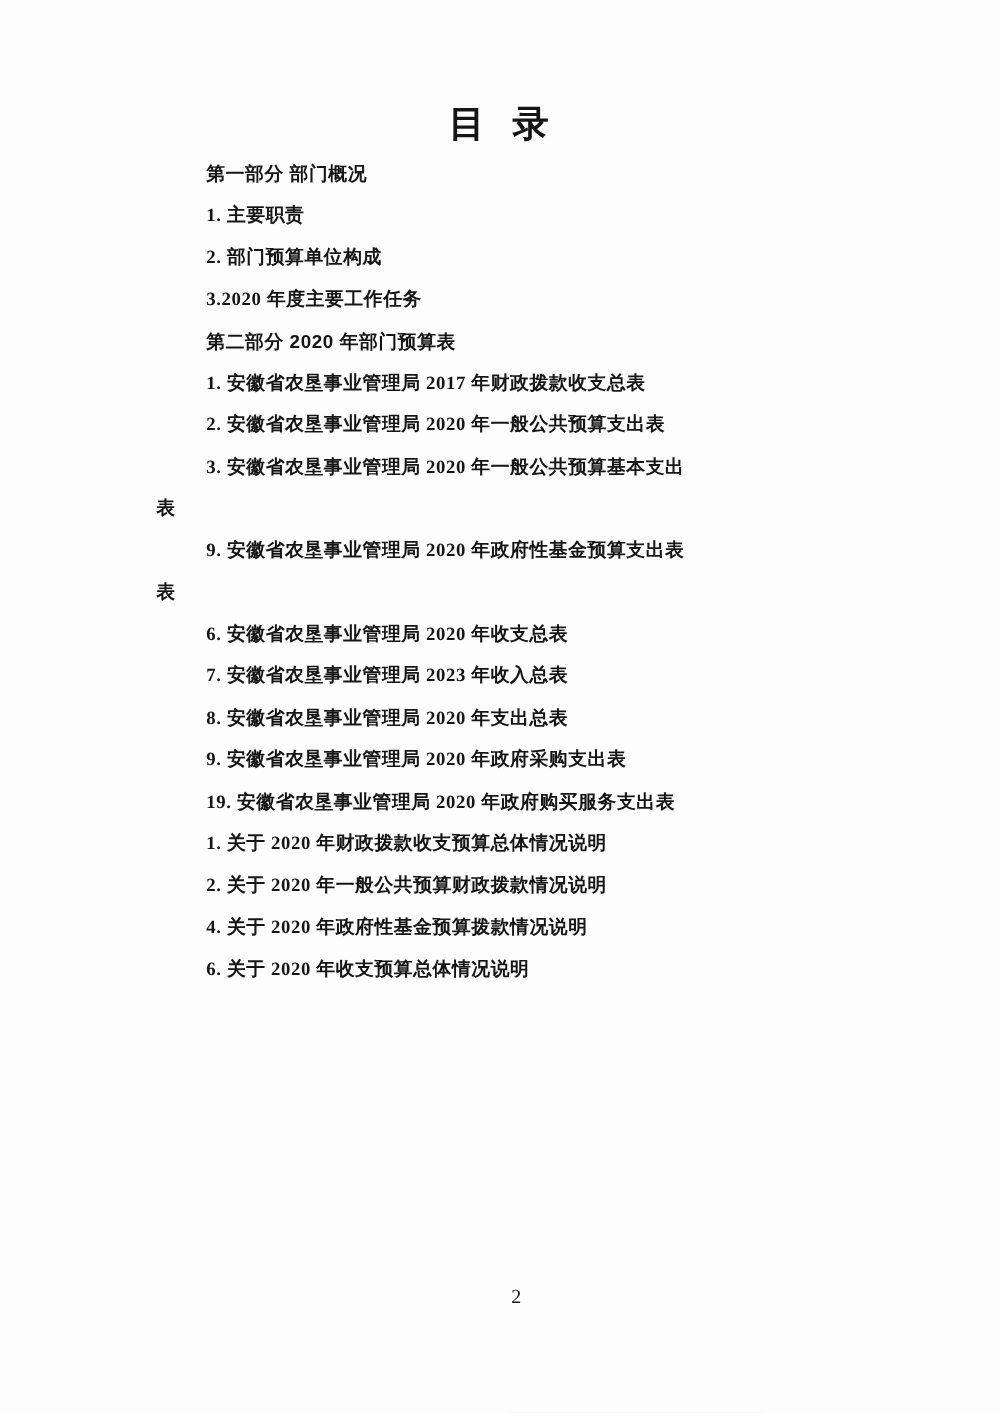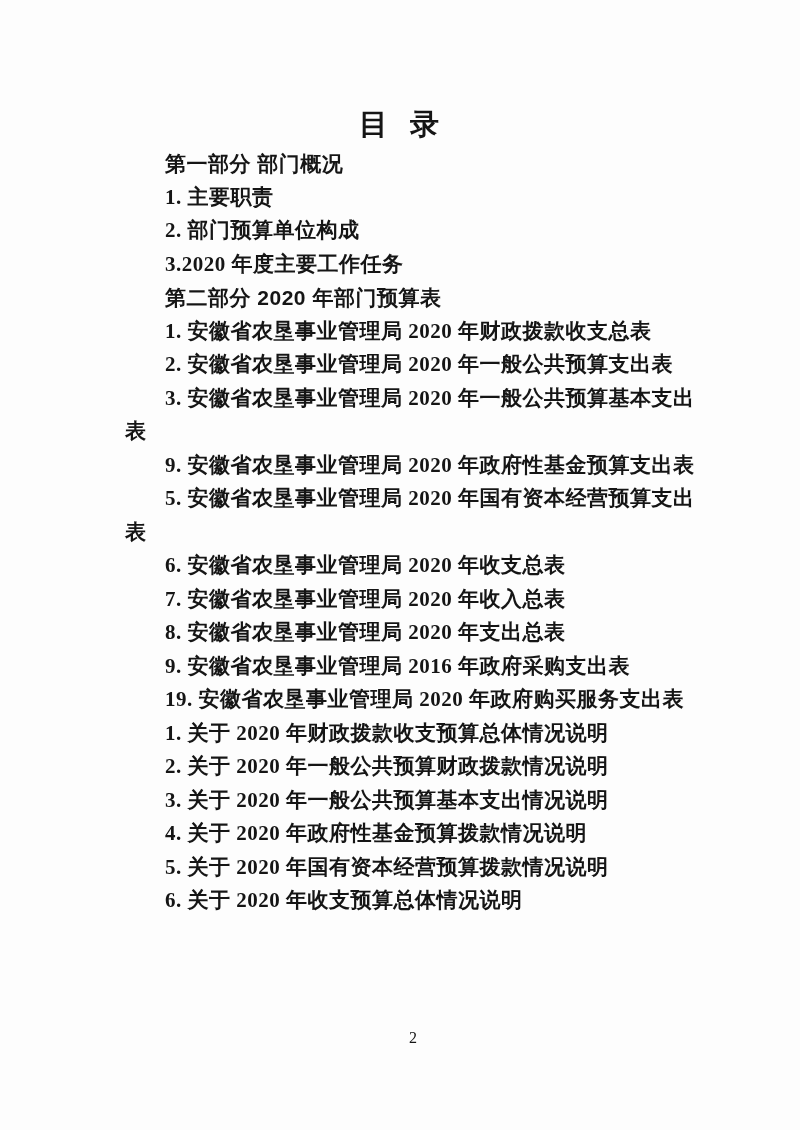--- a/index.html
+++ b/index.html
@@ -10,40 +10,40 @@
   .page {
     position: relative;
     width: 800px;
     height: 1130px;
     margin: 0 auto;
     background: #fdfdfd;
     color: #151515;
     font-family: "Liberation Serif", "DejaVu Serif", serif;
     overflow: hidden;
     box-sizing: border-box;
-    padding-top: 104px;
+    padding-top: 80px;
   }
   .doc-title {
     margin: 0;
     text-align: center;
     font-family: "Liberation Sans", "DejaVu Sans", sans-serif;
     font-weight: bold;
     font-size: 29px;
     line-height: 40px;
     letter-spacing: 2px;
     white-space: pre;
   }
   .toc {
     margin-top: 3px;
     padding-left: 125px;
     padding-right: 95px;
   }
   .toc p {
     margin: 0;
-    font-size: 21px;
+    font-size: 15px;
     line-height: 33.5px;
     letter-spacing: 0.5px;
   }
   .toc-heading {
     font-family: "Liberation Sans", "DejaVu Sans", sans-serif;
     font-weight: bold;
     text-indent: 40px;
     white-space: nowrap;
   }
   .toc-item {
@@ -74,35 +74,33 @@
   <h1 class="doc-title">目  录</h1>
 
   <div class="toc">
 
     <p class="toc-heading">第一部分 部门概况</p>
     <p class="toc-item"><span>1. 主要职责</span></p>
     <p class="toc-item"><span>2. 部门预算单位构成</span></p>
     <p class="toc-item"><span>3.2020 年度主要工作任务</span></p>
 
     <p class="toc-heading">第二部分 2020 年部门预算表</p>
-    <p class="toc-item"><span>1. 安徽省农垦事业管理局 2020 年财政拨款收支总表</span></p>
+    <p class="toc-item"><span>1. 安徽省农垦事业管理局 2017 年财政拨款收支总表</span></p>
     <p class="toc-item"><span>2. 安徽省农垦事业管理局 2020 年一般公共预算支出表</span></p>
     <p class="toc-item"><span>3. 安徽省农垦事业管理局 2020 年一般公共预算基本支出</span><span class="cont">表</span></p>
     <p class="toc-item"><span>9. 安徽省农垦事业管理局 2020 年政府性基金预算支出表</span></p>
-    <p class="toc-item"><span>5. 安徽省农垦事业管理局 2020 年国有资本经营预算支出</span><span class="cont">表</span></p>
+    <p class="toc-item"><span class="cont">表</span></p>
     <p class="toc-item"><span>6. 安徽省农垦事业管理局 2020 年收支总表</span></p>
-    <p class="toc-item"><span>7. 安徽省农垦事业管理局 2020 年收入总表</span></p>
+    <p class="toc-item"><span>7. 安徽省农垦事业管理局 2023 年收入总表</span></p>
     <p class="toc-item"><span>8. 安徽省农垦事业管理局 2020 年支出总表</span></p>
-    <p class="toc-item"><span>9. 安徽省农垦事业管理局 2016 年政府采购支出表</span></p>
+    <p class="toc-item"><span>9. 安徽省农垦事业管理局 2020 年政府采购支出表</span></p>
     <p class="toc-item"><span>19. 安徽省农垦事业管理局 2020 年政府购买服务支出表</span></p>
 
     <p class="toc-item"><span>1. 关于 2020 年财政拨款收支预算总体情况说明</span></p>
     <p class="toc-item"><span>2. 关于 2020 年一般公共预算财政拨款情况说明</span></p>
-    <p class="toc-item"><span>3. 关于 2020 年一般公共预算基本支出情况说明</span></p>
     <p class="toc-item"><span>4. 关于 2020 年政府性基金预算拨款情况说明</span></p>
-    <p class="toc-item"><span>5. 关于 2020 年国有资本经营预算拨款情况说明</span></p>
     <p class="toc-item"><span>6. 关于 2020 年收支预算总体情况说明</span></p>
 
   </div>
 
   <div class="page-number">2</div>
 
 </div>
 
 </body></html>

